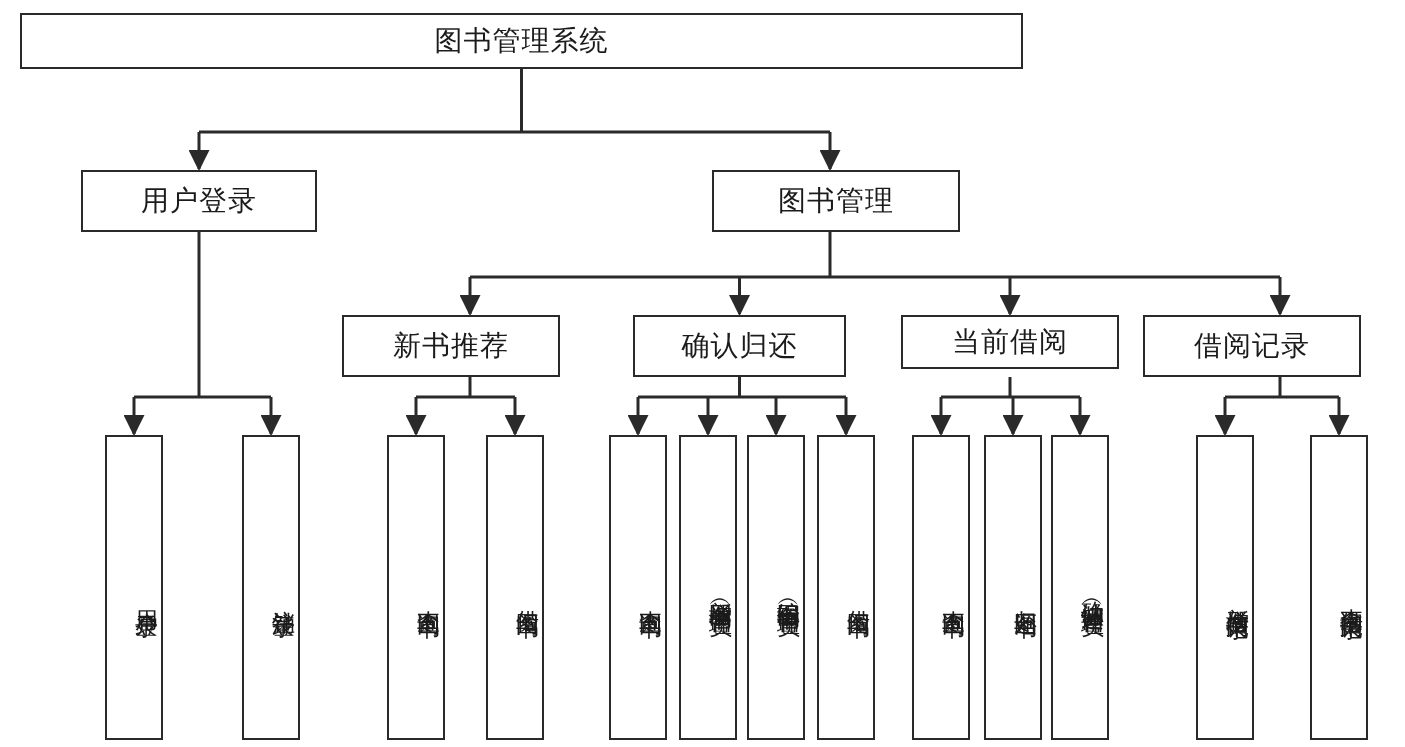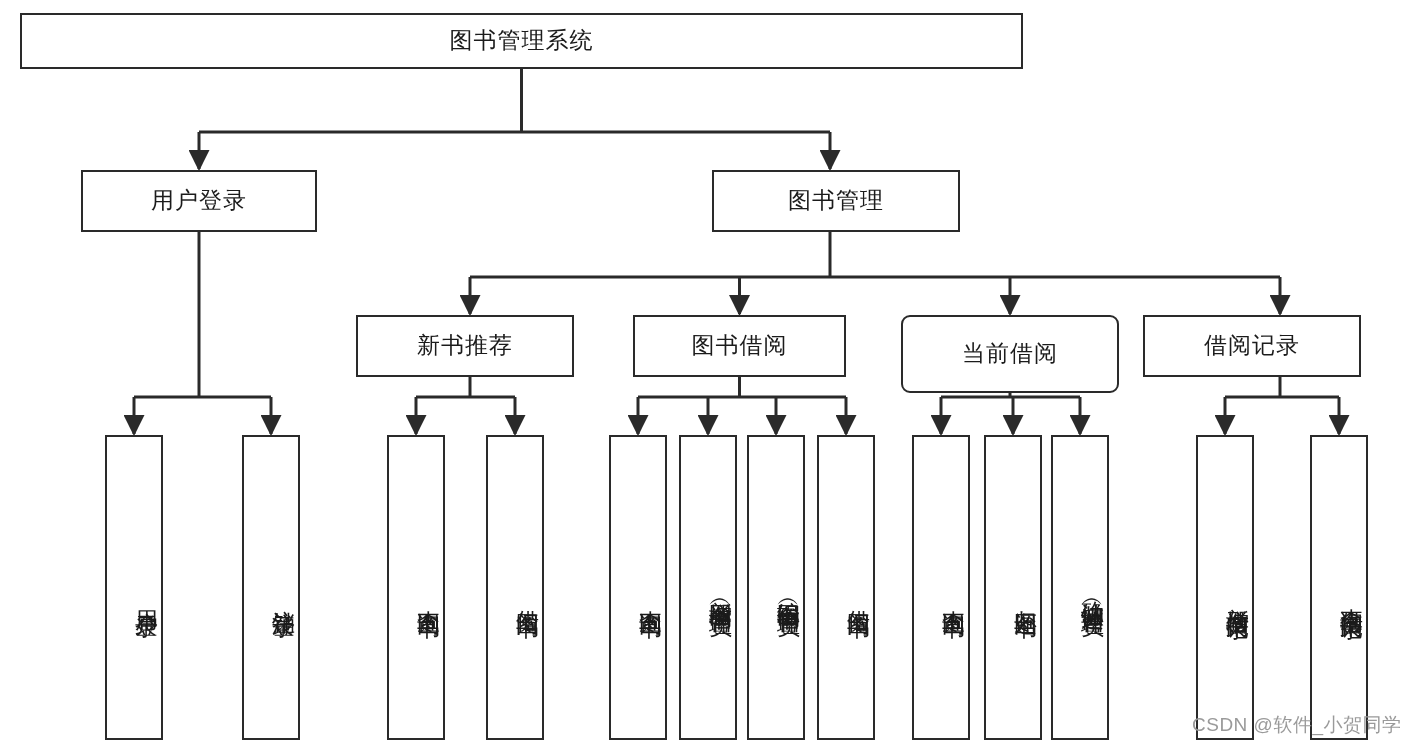--- a/index.html
+++ b/index.html
@@ -29,21 +29,21 @@
     position: absolute;
     box-sizing: border-box;
     border: 2px solid #2a2a2a;
     background: #ffffff;
     display: flex;
     align-items: center;
     justify-content: center;
     text-align: center;
   }
   .node.h {
-    font-size: 23px;
+    font-size: 28px;
     line-height: 1.2;
     letter-spacing: 1px;
   }
   .node.v {
     writing-mode: vertical-rl;
     text-orientation: upright;
     font-size: 23px;
     line-height: 1.25;
     letter-spacing: 2px;
     align-items: flex-start;
@@ -116,27 +116,27 @@
   <div id="nodes">
       <div class="node h" style="left: 20px; top: 13px; width: 1003px; height: 56px;">
         <span class="label">图书管理系统</span>
       </div>
       <div class="node h" style="left: 81px; top: 170px; width: 236px; height: 62px;">
         <span class="label">用户登录</span>
       </div>
       <div class="node h" style="left: 712px; top: 170px; width: 248px; height: 62px;">
         <span class="label">图书管理</span>
       </div>
-      <div class="node h" style="left: 356px; top: 315px; width: 218px; height: 62px; text-align: right;">
+      <div class="node h" style="left: 342px; top: 315px; width: 218px; height: 62px; text-align: right;">
         <span class="label">新书推荐</span>
       </div>
       <div class="node h" style="left: 633px; top: 315px; width: 213px; height: 62px;">
-        <span class="label">图书借阅</span>
+        <span class="label">确认归还</span>
       </div>
-      <div class="node h" style="left: 901px; top: 315px; width: 218px; height: 78px; border-radius: 9px;">
+      <div class="node h" style="left: 901px; top: 315px; width: 218px; height: 54px;">
         <span class="label">当前借阅</span>
       </div>
       <div class="node h" style="left: 1143px; top: 315px; width: 218px; height: 62px;">
         <span class="label">借阅记录</span>
       </div>
       <div class="node v" style="left: 105px; top: 435px; width: 58px; height: 305px;">
         <span class="label">用户登录</span>
       </div>
       <div class="node v" style="left: 242px; top: 435px; width: 58px; height: 305px;">
         <span class="label">注销登录</span>
@@ -169,14 +169,13 @@
         <span class="label">确认归还（管理员）</span>
       </div>
       <div class="node v" style="left: 1196px; top: 435px; width: 58px; height: 305px;">
         <span class="label">新增借阅记录</span>
       </div>
       <div class="node v" style="left: 1310px; top: 435px; width: 58px; height: 305px;">
         <span class="label">查询借阅记录</span>
       </div>
     </div>
 
-  <div id="watermark">CSDN @软件_小贺同学</div>
 </div>
 
 </body></html>

